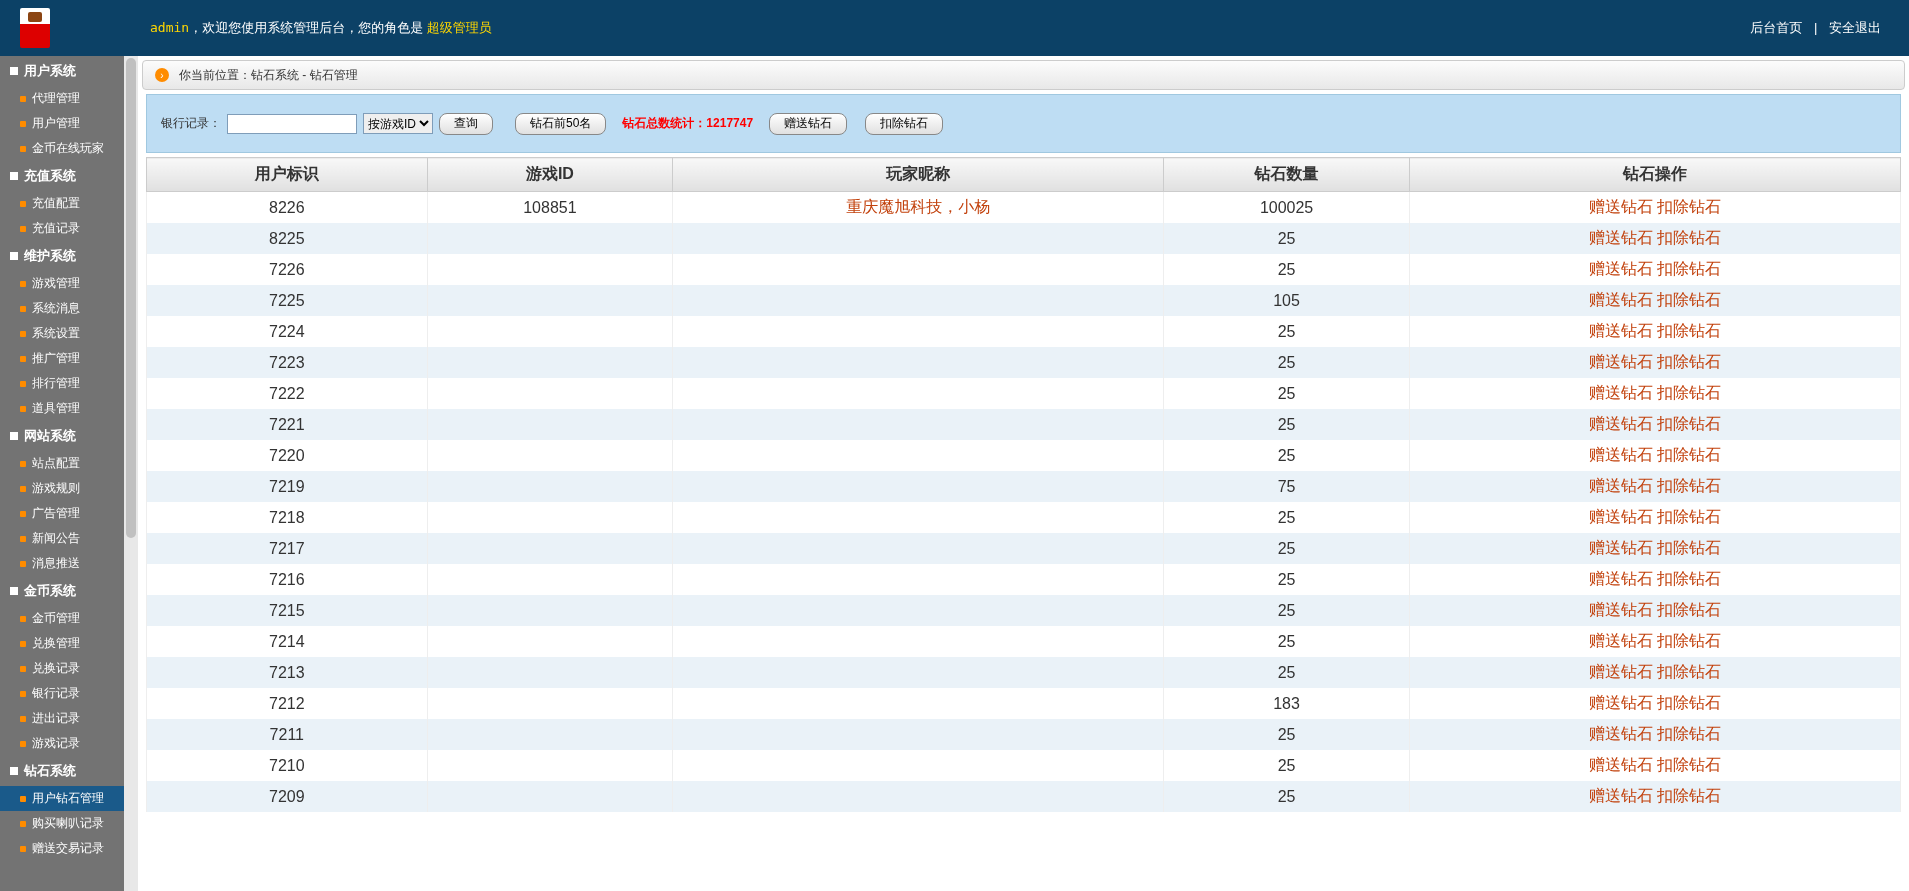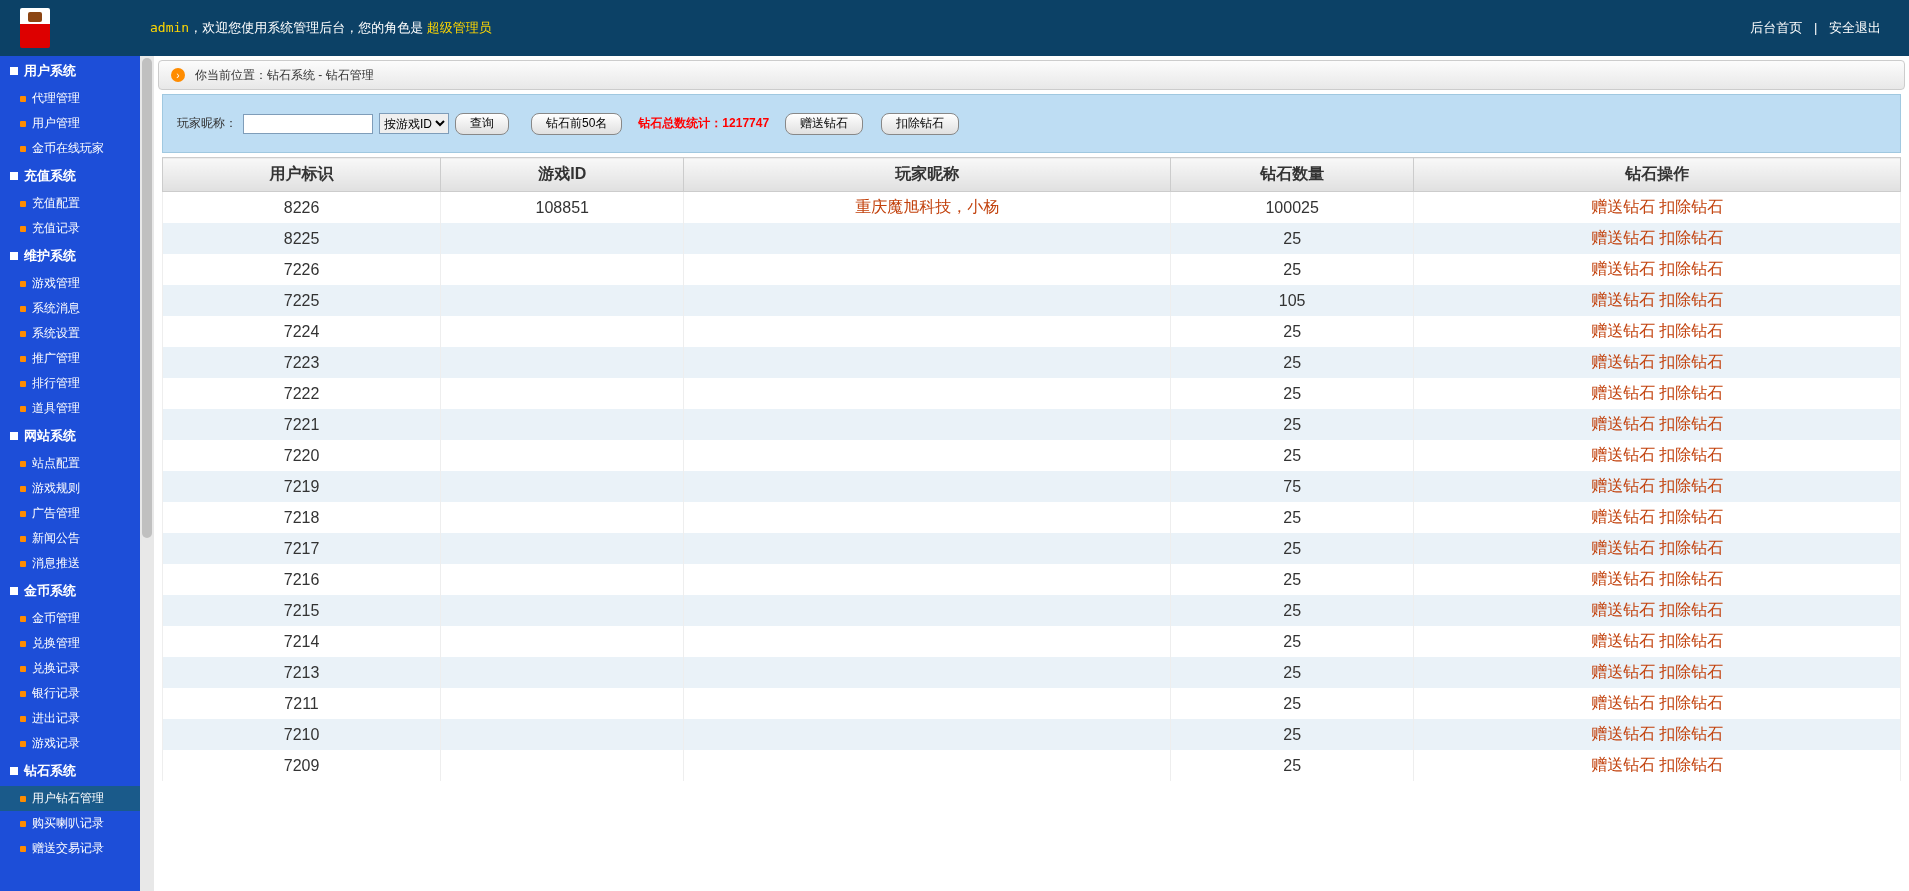--- a/index.html
+++ b/index.html
@@ -9,21 +9,21 @@
 .logo{width:30px;height:40px;background:linear-gradient(to bottom,#fff 40%,#d00 40%);border-radius:2px;position:relative}
 .logo::before{content:'';position:absolute;top:4px;left:8px;width:14px;height:10px;background:#8B4513;border-radius:2px}
 .welcome{font-size:13px;color:#fff}
 .welcome .admin{color:#FFD700;font-family:monospace}
 .welcome .role{color:#FFD700}
 .header-right{font-size:13px}
 .header-right a{color:#fff;text-decoration:none;padding:0 8px}
 .header-right .sep{color:#fff}
 .container{display:flex;height:calc(100vh - 56px)}
 .sidebar-wrap{display:flex}
-.sidebar{width:140px;background:#1d4ed8;overflow-y:auto;height:100%}
+.sidebar{width:124px;background:#737373;overflow-y:auto;height:100%}
 .sidebar-scroll{width:14px;background:#e8e8e8;height:100%;position:relative}
 .sidebar-scroll-thumb{width:10px;background:#c0c0c0;border-radius:5px;position:absolute;left:2px;top:2px;height:480px}
 .nav-title{padding:6px 10px;color:#fff;font-weight:bold;font-size:13px;display:flex;align-items:center;gap:6px}
 .nav-title::before{content:'';width:8px;height:8px;background:#fff;display:inline-block}
 .nav-item{padding:4px 10px 4px 32px;color:#fff;font-size:12px;cursor:pointer;position:relative;display:flex;align-items:center}
 .nav-item::before{content:'';width:6px;height:6px;background:#FF8C00;border-radius:1px;position:absolute;left:20px}
 .nav-item.active{background:#1a5a8a}
 .main{flex:1;background:#fff;overflow:auto}
 .breadcrumb{height:30px;background:linear-gradient(to bottom,#fcfcfc,#e8e8e8);border:1px solid #ccc;border-radius:4px;margin:4px;display:flex;align-items:center;padding:0 12px;font-size:12px;color:#333}
 .breadcrumb-icon{width:14px;height:14px;background:#FF8C00;border-radius:50%;margin-right:10px;display:flex;align-items:center;justify-content:center;color:#fff;font-size:10px}
@@ -99,21 +99,21 @@
     </div>
   </div>
 
   <div class="main">
     <div class="breadcrumb">
       <span class="breadcrumb-icon">›</span>
       <span>你当前位置：钻石系统 - 钻石管理</span>
     </div>
 
     <div class="toolbar">
-      <label>玩家昵称：</label>
+      <label>银行记录：</label>
       <input type="text" value="" style="">
       <select>
         <option>按游戏ID</option>
       </select>
       <button>查询</button>
       <span style="width:10px"></span>
       <button>钻石前50名</button>
       <span class="stat">
         <span>钻石总数统计：</span><span>1217747</span>
       </span>
@@ -240,20 +240,27 @@
               <td><a class="op">赠送钻石</a><a class="op">扣除钻石</a></td>
             </tr>
             <tr>
               <td>7213</td>
               <td></td>
               <td></td>
               <td>25</td>
               <td><a class="op">赠送钻石</a><a class="op">扣除钻石</a></td>
             </tr>
             <tr>
+              <td>7212</td>
+              <td></td>
+              <td></td>
+              <td>183</td>
+              <td><a class="op">赠送钻石</a><a class="op">扣除钻石</a></td>
+            </tr>
+            <tr>
               <td>7211</td>
               <td></td>
               <td></td>
               <td>25</td>
               <td><a class="op">赠送钻石</a><a class="op">扣除钻石</a></td>
             </tr>
             <tr>
               <td>7210</td>
               <td></td>
               <td></td>

